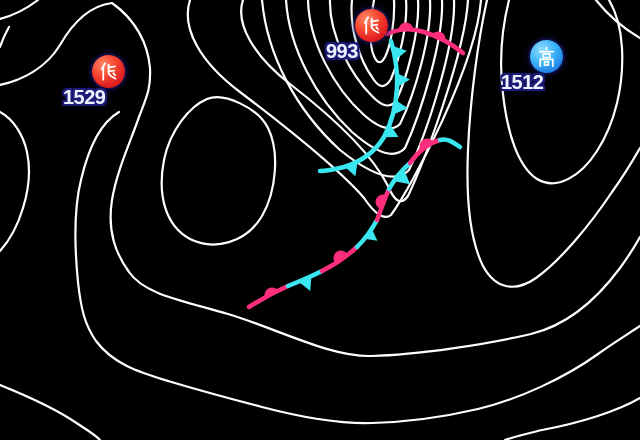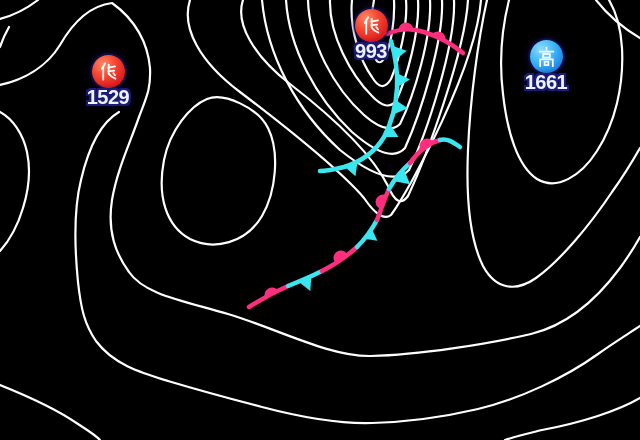--- a/index.html
+++ b/index.html
@@ -1,19 +1,19 @@
 <!DOCTYPE html>
 <html><head>
 <meta charset="utf-8">
 <style>
   html,body{margin:0;padding:0;background:#000;}
   .stage{position:relative;width:640px;height:440px;background:#000;overflow:hidden;
          font-family:"Liberation Sans",sans-serif;}
   .stage svg.layer{position:absolute;left:0;top:0;}
-  .pc{position:absolute;width:90px;margin-left:-45px;text-align:center;pointer-events:none;}
+  .pc{position:absolute;width:90px;margin-left:-45px;pointer-events:none;}
   .badge{width:33px;height:33px;border-radius:50%;margin:0 auto;display:flex;
          align-items:center;justify-content:center;
          box-shadow:0 0 0 2px rgba(24,24,110,.45),0 0 8px rgba(24,24,110,.8);}
   .badge.low{background:radial-gradient(circle at 34% 28%,#ff8a66 0%,#f84a33 35%,#e02020 70%,#bf1414 100%);}
   .badge.high{background:radial-gradient(circle at 34% 28%,#8edcff 0%,#38b2f8 45%,#1a74e0 85%,#1060cc 100%);}
   .badge svg{display:block;}
   .pval{margin-top:-2px;font-size:20px;font-weight:bold;letter-spacing:-0.5px;color:#eef4ff;
         --o:#1c1c78;
         text-shadow:-2px -2px 0 var(--o),-2px 2px 0 var(--o),2px -2px 0 var(--o),2px 2px 0 var(--o),
                     -2px 0 0 var(--o),2px 0 0 var(--o),0 -2px 0 var(--o),0 2px 0 var(--o),
@@ -137,16 +137,16 @@
       <svg width="21" height="21" viewBox="0 0 20 20">
         <g fill="none" stroke="#fff" stroke-width="1.6" stroke-linecap="round">
           <path d="M10 1.4 L10 3.4"></path>
             <path d="M3.4 5.4 L16.6 5.4"></path>
           <rect x="6.8" y="7.6" width="6.4" height="3.4"></rect>
           <path d="M4 19.4 L4 12.8 L16 12.8 L16 19.4"></path>
           <rect x="8.2" y="15" width="3.6" height="3.2"></rect>
         </g>
       </svg>
     </div>
-    <div class="pval">1661</div>
+    <div class="pval">1512</div>
   </div>
 
 </div>
 
 </body></html>

